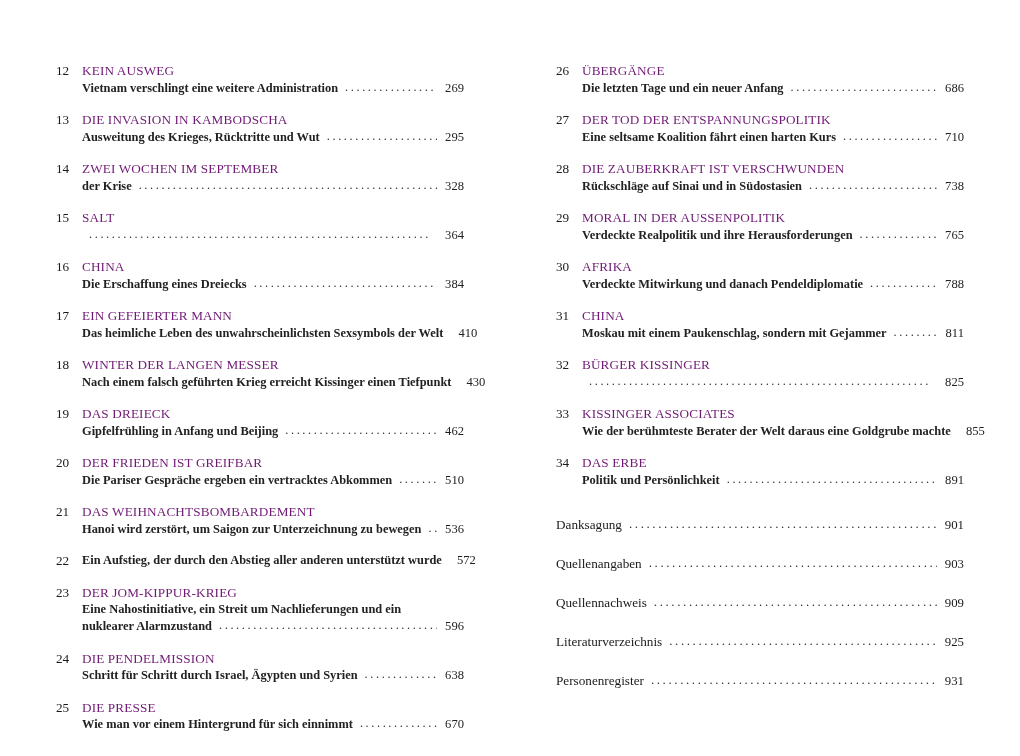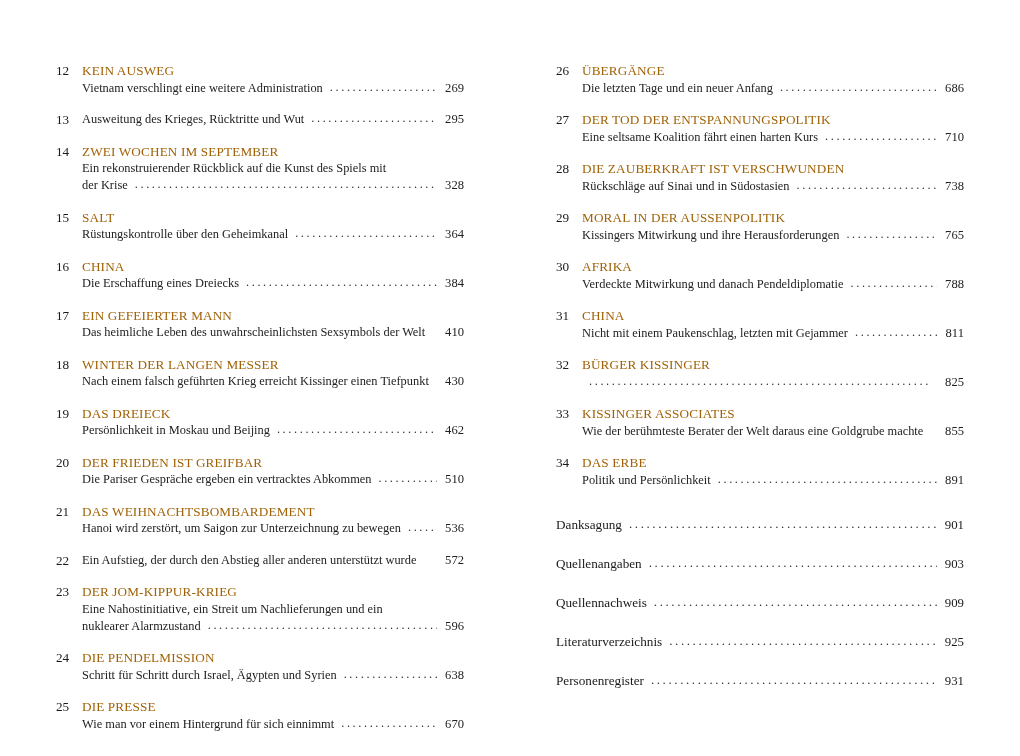--- a/index.html
+++ b/index.html
@@ -42,31 +42,32 @@
     color: #1a1a1a;
   }
   .entry .body {
     flex: 1 1 auto;
     min-width: 0;
   }
   .entry .title {
     font-size: 13.2px;
     line-height: 17.5px;
     letter-spacing: 0.15px;
-    color: #a16207;
+    color: #701a75;
   }
   .entry .sub-line {
     display: flex;
     align-items: baseline;
     font-size: 12.4px;
     line-height: 17px;
     color: #222;
   }
   .entry .sub-line .sub-text {
     white-space: nowrap;
+    font-weight: bold;
   }
   .dots {
     flex: 1 1 auto;
     margin: 0 5px 0 7px;
     overflow: hidden;
     white-space: nowrap;
     font-size: 12.4px;
     letter-spacing: 2.6px;
     color: #333;
     position: relative;
@@ -105,47 +106,44 @@
           <div class="sub-line">
             <span class="sub-text">Vietnam verschlingt eine weitere Administration</span>
             <span class="dots">............................................................</span>
             <span class="pg">269</span>
           </div>
         </div>
       </div>
       <div class="entry">
         <div class="num">13</div>
         <div class="body">
+          <div class="title">DIE INVASION IN KAMBODSCHA</div>
           <div class="sub-line">
             <span class="sub-text">Ausweitung des Krieges, Rücktritte und Wut</span>
             <span class="dots">............................................................</span>
             <span class="pg">295</span>
           </div>
         </div>
       </div>
       <div class="entry">
         <div class="num">14</div>
         <div class="body">
           <div class="title">ZWEI WOCHEN IM SEPTEMBER</div>
           <div class="sub-line">
-            <span class="sub-text">Ein rekonstruierender Rückblick auf die Kunst des Spiels mit</span>
-          </div>
-          <div class="sub-line">
             <span class="sub-text">der Krise</span>
             <span class="dots">............................................................</span>
             <span class="pg">328</span>
           </div>
         </div>
       </div>
       <div class="entry">
         <div class="num">15</div>
         <div class="body">
           <div class="title">SALT</div>
           <div class="sub-line">
-            <span class="sub-text">Rüstungskontrolle über den Geheimkanal</span>
             <span class="dots">............................................................</span>
             <span class="pg">364</span>
           </div>
         </div>
       </div>
       <div class="entry">
         <div class="num">16</div>
         <div class="body">
           <div class="title">CHINA</div>
           <div class="sub-line">
@@ -175,21 +173,21 @@
             <span class="dots"></span>
             <span class="pg">430</span>
           </div>
         </div>
       </div>
       <div class="entry">
         <div class="num">19</div>
         <div class="body">
           <div class="title">DAS DREIECK</div>
           <div class="sub-line">
-            <span class="sub-text">Persönlichkeit in Moskau und Beijing</span>
+            <span class="sub-text">Gipfelfrühling in Anfang und Beijing</span>
             <span class="dots">............................................................</span>
             <span class="pg">462</span>
           </div>
         </div>
       </div>
       <div class="entry">
         <div class="num">20</div>
         <div class="body">
           <div class="title">DER FRIEDEN IST GREIFBAR</div>
           <div class="sub-line">
@@ -291,21 +289,21 @@
               <span class="dots">............................................................</span>
               <span class="pg">738</span>
             </div>
           </div>
         </div>
         <div class="entry">
           <div class="num">29</div>
           <div class="body">
             <div class="title">MORAL IN DER AUSSENPOLITIK</div>
             <div class="sub-line">
-              <span class="sub-text">Kissingers Mitwirkung und ihre Herausforderungen</span>
+              <span class="sub-text">Verdeckte Realpolitik und ihre Herausforderungen</span>
               <span class="dots">............................................................</span>
               <span class="pg">765</span>
             </div>
           </div>
         </div>
         <div class="entry">
           <div class="num">30</div>
           <div class="body">
             <div class="title">AFRIKA</div>
             <div class="sub-line">
@@ -313,21 +311,21 @@
               <span class="dots">............................................................</span>
               <span class="pg">788</span>
             </div>
           </div>
         </div>
         <div class="entry">
           <div class="num">31</div>
           <div class="body">
             <div class="title">CHINA</div>
             <div class="sub-line">
-              <span class="sub-text">Nicht mit einem Paukenschlag, letzten mit Gejammer</span>
+              <span class="sub-text">Moskau mit einem Paukenschlag, sondern mit Gejammer</span>
               <span class="dots">............................................................</span>
               <span class="pg">811</span>
             </div>
           </div>
         </div>
         <div class="entry">
           <div class="num">32</div>
           <div class="body">
             <div class="title">BÜRGER KISSINGER</div>
             <div class="sub-line">

